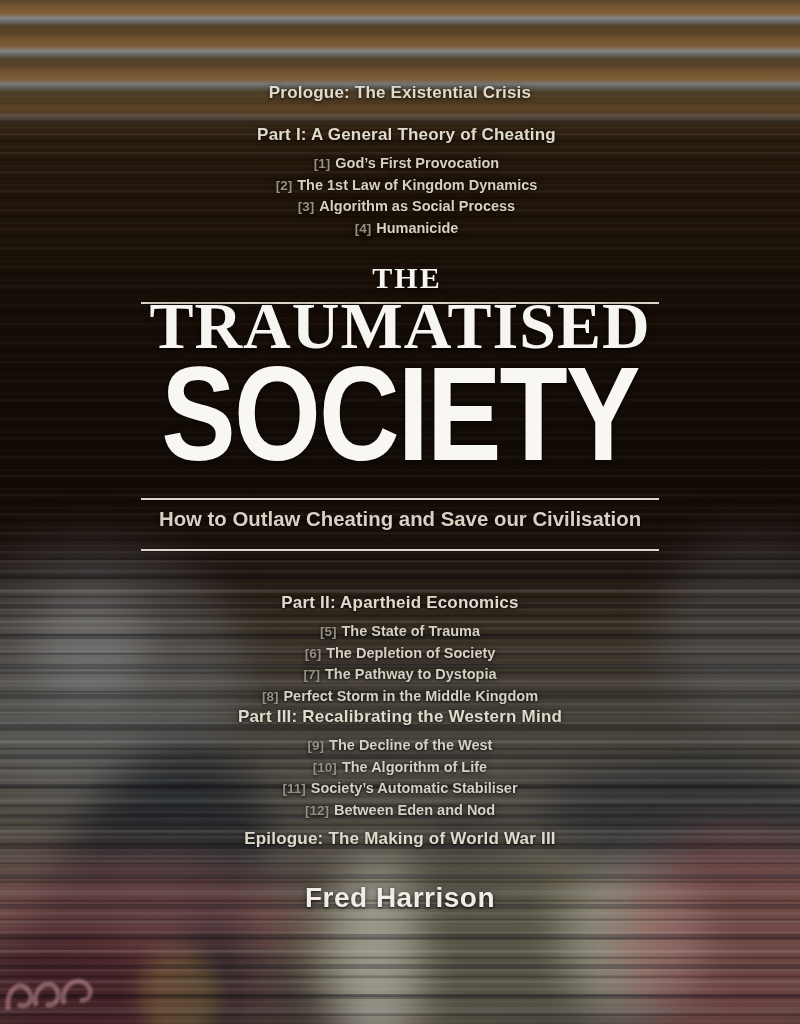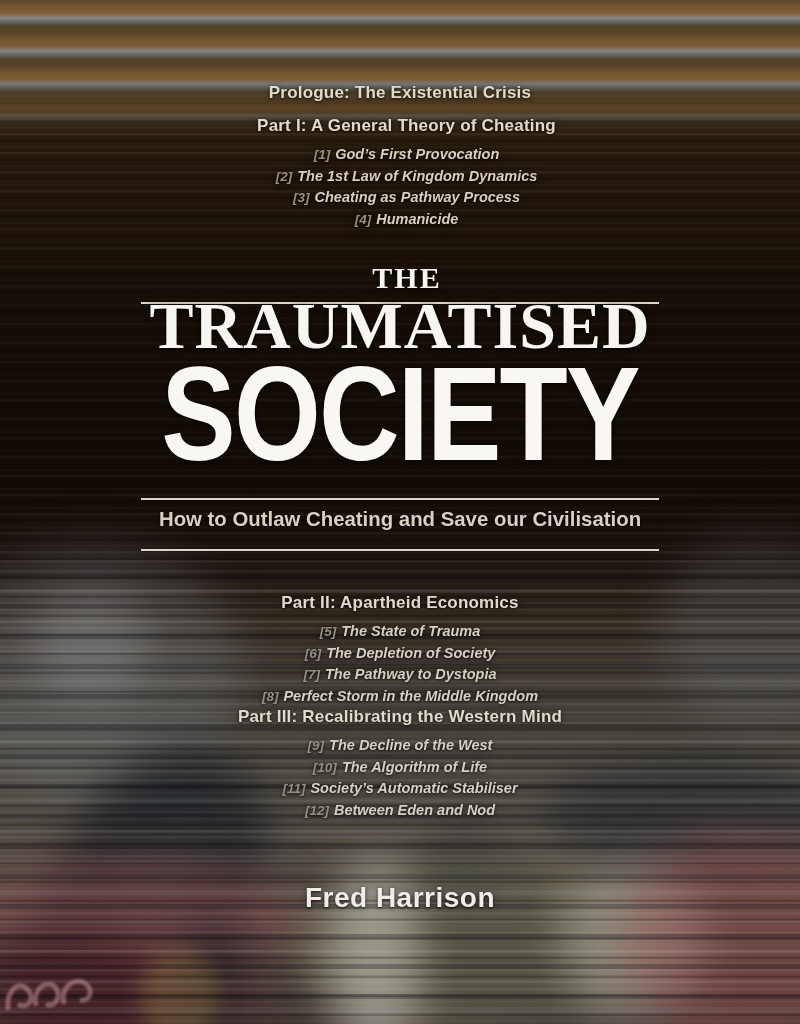--- a/index.html
+++ b/index.html
@@ -58,23 +58,23 @@
       rgba(15,8,2,.15), rgba(10,5,2,.55) 40%, rgba(10,6,3,.5) 75%, rgba(20,14,10,.1));
   }
   .swirl{position:absolute;left:2px;bottom:2px;width:130px;height:74px;filter:blur(1px);}
   
   .txt{position:absolute;left:0;right:0;text-align:center;line-height:1;
        text-shadow:0 1px 3px rgba(0,0,0,.7),0 0 8px rgba(0,0,0,.35);}
   .prologue,.epilogue,.part-h{font-weight:bold;font-size:17px;color:#e0dacc;letter-spacing:.2px;}
   .prologue{top:84px;} .epilogue{top:830px;}
   .toc{position:absolute;left:0;right:0;text-align:center;
        text-shadow:0 1px 3px rgba(0,0,0,.7),0 0 8px rgba(0,0,0,.35);}
-  .toc-1{top:116px;padding-left:13px;} .toc-2{top:593px;} .toc-3{top:707px;}
+  .toc-1{top:125px;padding-left:13px;} .toc-2{top:593px;} .toc-3{top:707px;}
   .toc .part-h{position:static;display:block;margin-bottom:8px;line-height:20px;}
-  .ch{font-weight:bold;font-size:14.5px;line-height:21.5px;color:#d6d0c2;font-style:italic;}
+  .ch{font-weight:bold;font-size:14.5px;line-height:21.5px;color:#d6d0c2;}
   .ch .num{color:#958f83;font-size:13.5px;margin-right:5px;}
   .the{top:263px;font-family:"Liberation Serif","DejaVu Serif",serif;font-weight:bold;
        font-size:30px;letter-spacing:2px;color:#f7f5f1;margin-left:14px;}
   .t-main{top:293px;font-family:"Liberation Serif","DejaVu Serif",serif;font-weight:bold;
        font-size:66px;letter-spacing:1px;color:#f7f5f1;}
   .t-society{top:352px;font-weight:bold;font-size:124px;letter-spacing:-2px;color:#f9f7f3;
        transform:scale(.9,1.07);transform-origin:center;}
   .rule{position:absolute;left:50%;transform:translateX(-50%);width:518px;height:2px;
         background:#ddd6c8;box-shadow:0 1px 2px rgba(0,0,0,.5);}
   .rule-1{top:302px;} .rule-2{top:498px;} .rule-3{top:549px;}
@@ -111,21 +111,21 @@
   <svg class="swirl" viewBox="0 0 130 74">
     <path d="M6,62 C4,40 18,32 26,42 C34,52 24,62 16,56 M34,58 C30,40 46,30 54,40 C60,50 52,60 44,56 M62,56 C58,38 74,28 84,36 C92,42 88,54 78,52" stroke="#cf9aa3" stroke-width="5" fill="none" opacity="0.5"></path>
   </svg>
 
   <div class="txt prologue">Prologue: The Existential Crisis</div>
 
   <div class="toc toc-1">
     <span class="part-h">Part I: A General Theory of Cheating</span>
     <div class="ch"><span class="num">[1]</span><span class="ct">God’s First Provocation</span></div>
     <div class="ch"><span class="num">[2]</span><span class="ct">The 1st Law of Kingdom Dynamics</span></div>
-    <div class="ch"><span class="num">[3]</span><span class="ct">Cheating as Pathway Process</span></div>
+    <div class="ch"><span class="num">[3]</span><span class="ct">Algorithm as Social Process</span></div>
     <div class="ch"><span class="num">[4]</span><span class="ct">Humanicide</span></div>
   </div>
 
   <div class="txt the">THE</div>
   <div class="rule rule-1"></div>
   <div class="txt t-main">TRAUMATISED</div>
   <div class="txt t-society">SOCIETY</div>
   <div class="rule rule-2"></div>
   <div class="txt subtitle">How to Outlaw Cheating and Save our Civilisation</div>
   <div class="rule rule-3"></div>
@@ -139,14 +139,15 @@
   </div>
 
   <div class="toc toc-3">
     <span class="part-h">Part III: Recalibrating the Western Mind</span>
     <div class="ch"><span class="num">[9]</span><span class="ct">The Decline of the West</span></div>
     <div class="ch"><span class="num">[10]</span><span class="ct">The Algorithm of Life</span></div>
     <div class="ch"><span class="num">[11]</span><span class="ct">Society’s Automatic Stabiliser</span></div>
     <div class="ch"><span class="num">[12]</span><span class="ct">Between Eden and Nod</span></div>
   </div>
 
+  <div class="txt epilogue">Epilogue: The Making of World War III</div>
   <div class="txt author">Fred Harrison</div>
 </div>
 
 </body></html>

